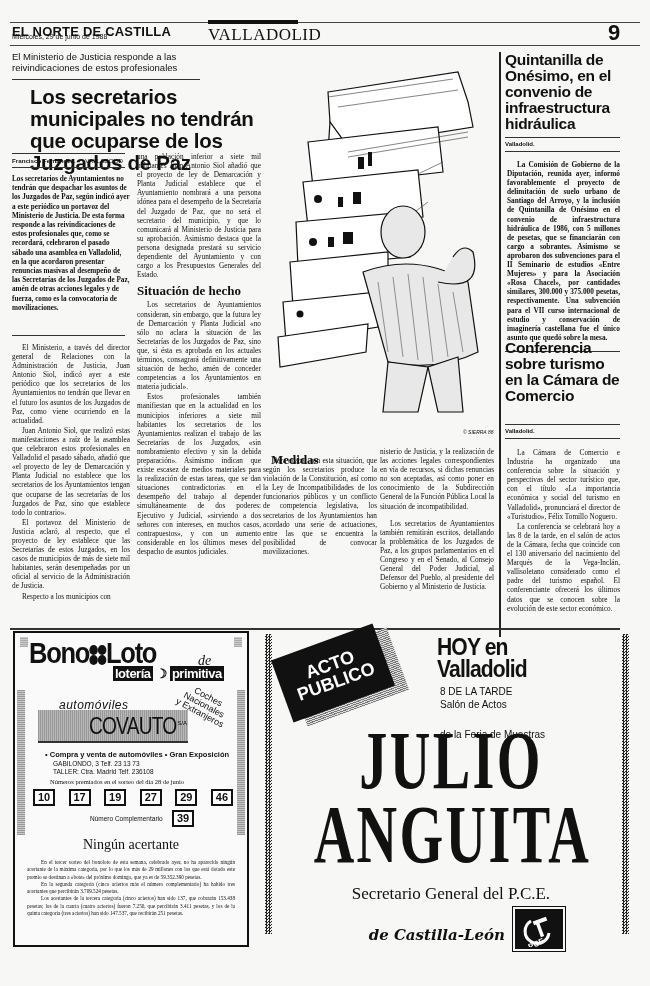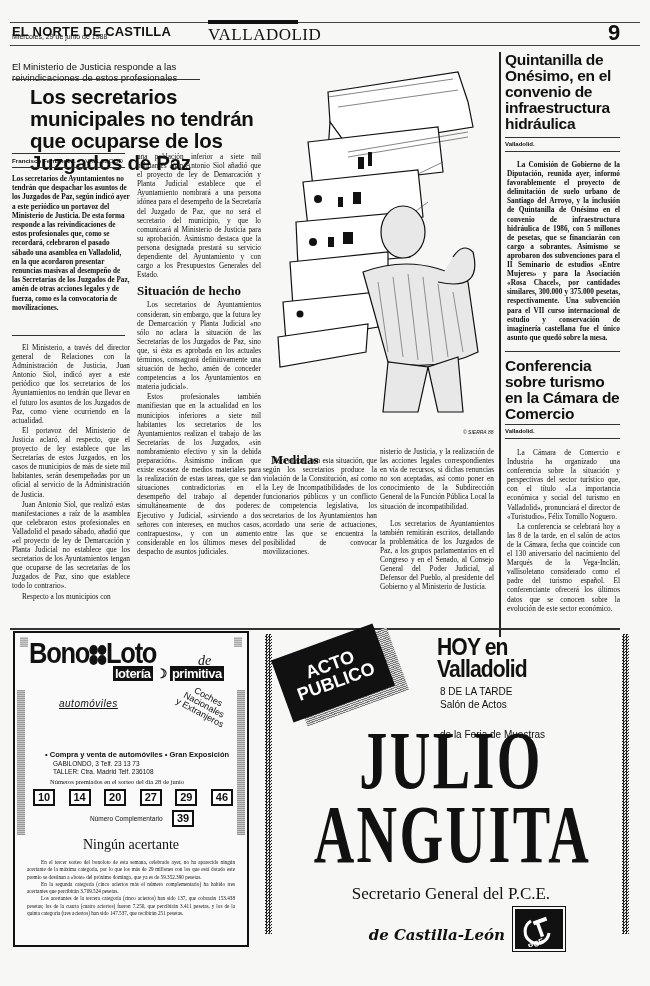--- a/index.html
+++ b/index.html
@@ -38,21 +38,21 @@
   
   .ad-left { position: absolute; left: 13px; top: 631px; width: 236px; height: 316px; border: 2px solid #111; background: #fafafa; }
   .ad-left .shade { position: absolute; width: 8px; background: repeating-linear-gradient(0deg,#aaa 0 1px,#ccc 1px 2px); }
   .bono-logo { position: absolute; font-family: "Liberation Sans", sans-serif; font-weight: bold; font-size: 30px; letter-spacing: -1.5px; transform: scaleX(0.85); transform-origin: left; }
   .clover { display: inline-block; width: 20px; height: 20px; position: relative; vertical-align: middle; }
   .clover i { position: absolute; width: 10px; height: 10px; border-radius: 50%; background: #111; }
   .loteria { position: absolute; font-family: "Liberation Sans", sans-serif; font-weight: bold; font-size: 13px; letter-spacing: -0.5px; }
   .loteria span.box { background: #111; color: #fff; padding: 0 2px; }
   .de-script { position: absolute; font-family: "Liberation Serif", serif; font-style: italic; font-size: 14px; }
   .coches { position: absolute; font-family: "Liberation Sans", sans-serif; font-size: 9px; line-height: 9px; transform: rotate(28deg); transform-origin: left top; text-align: center; }
-  .autos { position: absolute; font-family: "Liberation Sans", sans-serif; font-style: italic; font-size: 10px; letter-spacing: 0.5px; text-decoration: underline; }
+  .autos { position: absolute; font-family: "Liberation Sans", sans-serif; font-style: italic; font-size: 12px; letter-spacing: 0.5px; }
   .covauto { position: absolute; left: 23px; top: 77px; width: 150px; height: 33px; background: repeating-linear-gradient(90deg,#999 0 1px,#b8b8b8 1px 2px); border-bottom: 2px solid #333; }
   .covauto-text { position: absolute; right: 12px; top: 2px; font-family: "Liberation Sans", sans-serif; font-size: 24px; letter-spacing: -1px; transform: scaleX(0.8); transform-origin: right; color: #111; }
   .ad-small { position: absolute; font-family: "Liberation Sans", sans-serif; font-size: 6.5px; line-height: 8px; text-align: center; }
   .ad-small b { font-weight: bold; }
   .num-row { position: absolute; left: 18px; top: 180px; width: 200px; display: flex; justify-content: space-between; }
   .numbox { width: 22px; height: 17px; border: 2px solid #111; font-family: "Liberation Sans", sans-serif; font-weight: bold; font-size: 11px; text-align: center; line-height: 13px; background: #fff; }
   .nacert { position: absolute; left: 0; right: 0; text-align: center; font-family: "Liberation Serif", serif; font-size: 14px; }
   .ad-para { position: absolute; left: 12px; right: 12px; font-family: "Liberation Serif", serif; font-size: 5.2px; line-height: 7.3px; text-align: justify; }
   .ad-para p { text-indent: 14px; }
 
@@ -73,38 +73,38 @@
 <body>
 
 <div class="mast-rule" style="top:22px;"></div>
 <div class="section-bar"></div>
 <div class="abs paper-name" style="left:12px; top:24px;">EL NORTE DE CASTILLA</div>
 <div class="abs paper-date" style="left:12px; top:33px;">Miércoles, 29 de junio de 1988</div>
 <div class="abs section-title" style="left:208px; top:25px;">VALLADOLID</div>
 <div class="abs page-num" style="left:608px; top:20px;">9</div>
 <div class="mast-rule" style="top:45px;"></div>
 
-<div class="abs kicker" style="left:12px; top:51px; width:190px;margin-top:10px;">El Ministerio de Justicia responde a las reivindicaciones de estos profesionales</div>
+<div class="abs kicker" style="left:12px; top:51px; width:190px;">El Ministerio de Justicia responde a las reivindicaciones de estos profesionales</div>
 <div class="hrule" style="left:12px; top:79px; width:188px;"></div>
 <div class="abs headline" style="left:30px; top:86px; width:245px;">Los secretarios municipales no tendrán que ocuparse de los Juzgados de Paz</div>
 
 <div class="hrule" style="left:12px; top:153px; width:113px;"></div>
 <div class="abs byline" style="left:12px; top:157px; width:118px;">
   <b>Francisco Fernández.</b>
   <span style="margin-left:8px;">VALLADOLID</span>
 </div>
 <div class="hrule" style="left:12px; top:167px; width:113px;"></div>
 
 <div class="abs lede" style="left:12px; top:175px; width:118px;">Los secretarios de Ayuntamientos no tendrán que despachar los asuntos de los Juzgados de Paz, según indicó ayer a este periódico un portavoz del Ministerio de Justicia. De esta forma responde a las reivindicaciones de estos profesionales que, como se recordará, celebraron el pasado sábado una asamblea en Valladolid, en la que acordaron presentar renuncias masivas al desempeño de las Secretarías de los Juzgados de Paz, amén de otras acciones legales y de fuerza, como es la convocatoria de movilizaciones.</div>
 <div class="hrule" style="left:12px; top:335px; width:113px;"></div>
 
 <div class="abs body-text" style="left:12px; top:343px; width:118px;">
   <p>El Ministerio, a través del director general de Relaciones con la Administración de Justicia, Juan Antonio Siol, indicó ayer a este periódico que los secretarios de los Ayuntamientos no tendrán que llevar en el futuro los asuntos de los Juzgados de Paz, como viene ocurriendo en la actualidad.</p>
+  <p>Juan Antonio Siol, que realizó estas manifestaciones a raíz de la asamblea que celebraron estos profesionales en Valladolid el pasado sábado, añadió que «el proyecto de ley de Demarcación y Planta Judicial no establece que los secretarios de los Ayuntamientos tengan que ocuparse de las secretarías de los Juzgados de Paz, sino que establece todo lo contrario».</p>
   <p>El portavoz del Ministerio de Justicia aclaró, al respecto, que el proyecto de ley establece que las Secretarías de estos Juzgados, en los casos de municipios de más de siete mil habitantes, serán desempeñadas por un oficial al servicio de la Administración de Justicia.</p>
-  <p>Juan Antonio Siol, que realizó estas manifestaciones a raíz de la asamblea que celebraron estos profesionales en Valladolid el pasado sábado, añadió que «el proyecto de ley de Demarcación y Planta Judicial no establece que los secretarios de los Ayuntamientos tengan que ocuparse de las secretarías de los Juzgados de Paz, sino que establece todo lo contrario».</p>
   <p>Respecto a los municipios con</p>
 </div>
 
 <div class="abs body-text" style="left:137px; top:152px; width:124px;">
   <p style="text-indent:0;">una población inferior a siete mil habitantes Juan Antonio Siol añadió que el proyecto de ley de Demarcación y Planta Judicial establece que el Ayuntamiento nombrará a una persona idónea para el desempeño de la Secretaría del Juzgado de Paz, que no será el secretario del municipio, y que lo comunicará al Ministerio de Justicia para su aprobación. Asimismo destaca que la persona designada prestará su servicio dependiente del Ayuntamiento y con cargo a los Presupuestos Generales del Estado.</p>
   <div class="subhead">Situación de hecho</div>
   <p>Los secretarios de Ayuntamientos consideran, sin embargo, que la futura ley de Demarcación y Planta Judicial «no sólo no aclara la situación de las Secretarías de los Juzgados de Paz, sino que, si ésta es aprobada en los actuales términos, consagrará definitivamente una situación de hecho, amén de conceder competencias a los Ayuntamientos en materia judicial».</p>
   <p>Estos profesionales también manifiestan que en la actualidad en los municipios inferiores a siete mil habitantes los secretarios de los Ayuntamientos realizan el trabajo de las Secretarías de los Juzgados, «sin nombramiento efectivo y sin la debida preparación». Asimismo indican que existe escasez de medios materiales para la realización de estas tareas, que se dan situaciones contradictorias en el desempeño del trabajo al depender simultáneamente de dos poderes: Ejecutivo y Judicial, «sirviendo a dos señores con intereses, en muchos casos, contrapuestos», y con un aumento considerable en los últimos meses del despacho de asuntos judiciales.</p>
 </div>
 
@@ -172,21 +172,21 @@
 
 <div class="abs side-head" style="left:505px; top:52px; width:120px;">Quintanilla de Onésimo, en el convenio de infraestructura hidráulica</div>
 <div class="hrule" style="left:505px; top:137px; width:115px;"></div>
 <div class="abs side-loc" style="left:505px; top:141px;">Valladolid.</div>
 <div class="hrule" style="left:505px; top:151px; width:115px;"></div>
 <div class="abs body-text" style="left:507px; top:160px; width:113px;font-weight:bold;">
   <p>La Comisión de Gobierno de la Diputación, reunida ayer, informó favorablemente el proyecto de delimitación de suelo urbano de Santiago del Arroyo, y la inclusión de Quintanilla de Onésimo en el convenio de infraestructura hidráulica de 1986, con 5 millones de pesetas, que se financiarán con cargo a sobrantes. Asimismo se aprobaron dos subvenciones para el II Seminario de estudios «Entre Mujeres» y para la Asociación «Rosa Chacel», por cantidades similares, 300.000 y 375.000 pesetas, respectivamente. Una subvención para el VII curso internacional de estudio y conservación de imaginería castellana fue el único asunto que quedó sobre la mesa.</p>
 </div>
 
 <div class="hrule" style="left:505px; top:351px; width:115px;"></div>
-<div class="abs side-head" style="left:505px; top:358px; width:115px;">Conferencia sobre turismo en la Cámara de Comercio</div>
+<div class="abs side-head" style="left:505px; top:340px; width:115px;">Conferencia sobre turismo en la Cámara de Comercio</div>
 <div class="hrule" style="left:505px; top:424px; width:115px;"></div>
 <div class="abs side-loc" style="left:505px; top:428px;">Valladolid.</div>
 <div class="hrule" style="left:505px; top:438px; width:115px;"></div>
 <div class="abs body-text" style="left:507px; top:448px; width:113px;">
   <p>La Cámara de Comercio e Industria ha organizado una conferencia sobre la situación y perspectivas del sector turístico que, con el título «La importancia económica y social del turismo en Valladolid», pronunciará el director de «Turistudio», Félix Tomillo Noguero.</p>
   <p>La conferencia se celebrará hoy a las 8 de la tarde, en el salón de actos de la Cámara, fecha que coincide con el 130 aniversario del nacimiento del Marqués de la Vega-Inclán, vallisoletano considerado como el padre del turismo español. El conferenciante ofrecerá los últimos datos que se conocen sobre la evolución de este sector económico.</p>
 </div>
 
 <div class="hrule" style="left:10px; top:628px; width:610px; height:1.5px;"></div>
 
@@ -202,29 +202,33 @@
     <span class="box">lotería</span>
     <span>☽</span>
     <span class="box">primitiva</span>
   </div>
   <div class="coches" style="left:172px; top:48px;">
     <div>Coches</div>
     <div>Nacionales</div>
     <div>y Extranjeros</div>
   </div>
   <div class="autos" style="left:44px; top:65px;">automóviles</div>
+  <div class="covauto">
+    <span class="covauto-text">COVAUTO</span>
+    <span style="position:absolute; right:1px; top:10px; font-family:'Liberation Sans',sans-serif; font-size:6px;">S/A</span>
+  </div>
   <div class="ad-small" style="left:30px; top:118px; font-size:7.5px;"><b>• Compra y venta de automóviles  • Gran Exposición</b></div>
   <div class="ad-small" style="left:38px; top:127px;">GABILONDO, 3   Telf. 23 13 73</div>
   <div class="ad-small" style="left:38px; top:135px;">TALLER: Ctra. Madrid  Telf. 236108</div>
   <div class="ad-small" style="left:35px; top:145px; font-family:'Liberation Serif',serif;">Números premiados en el sorteo del día 28 de junio</div>
 
   <div class="num-row" style="top:156px;">
     <div class="numbox">10</div>
-    <div class="numbox">14</div>
-    <div class="numbox">20</div>
+    <div class="numbox">17</div>
+    <div class="numbox">19</div>
     <div class="numbox">27</div>
     <div class="numbox">29</div>
     <div class="numbox">46</div>
   </div>
   <div class="ad-small" style="left:75px; top:182px;">Número Complementario</div>
   <div class="numbox" style="position:absolute; left:157px; top:177px;">39</div>
 
   <div class="nacert" style="top:204px;">Ningún acertante</div>
   <div class="ad-para" style="top:226px;">
     <p>En el tercer sorteo del bonoloto de esta semana, celebrado ayer, no ha aparecido ningún acertante de la máxima categoría, por lo que los más de 29 millones con los que está dotado este premio se destinan a «bote» del próximo domingo, que ya es de 59.352.390 pesetas.</p>

